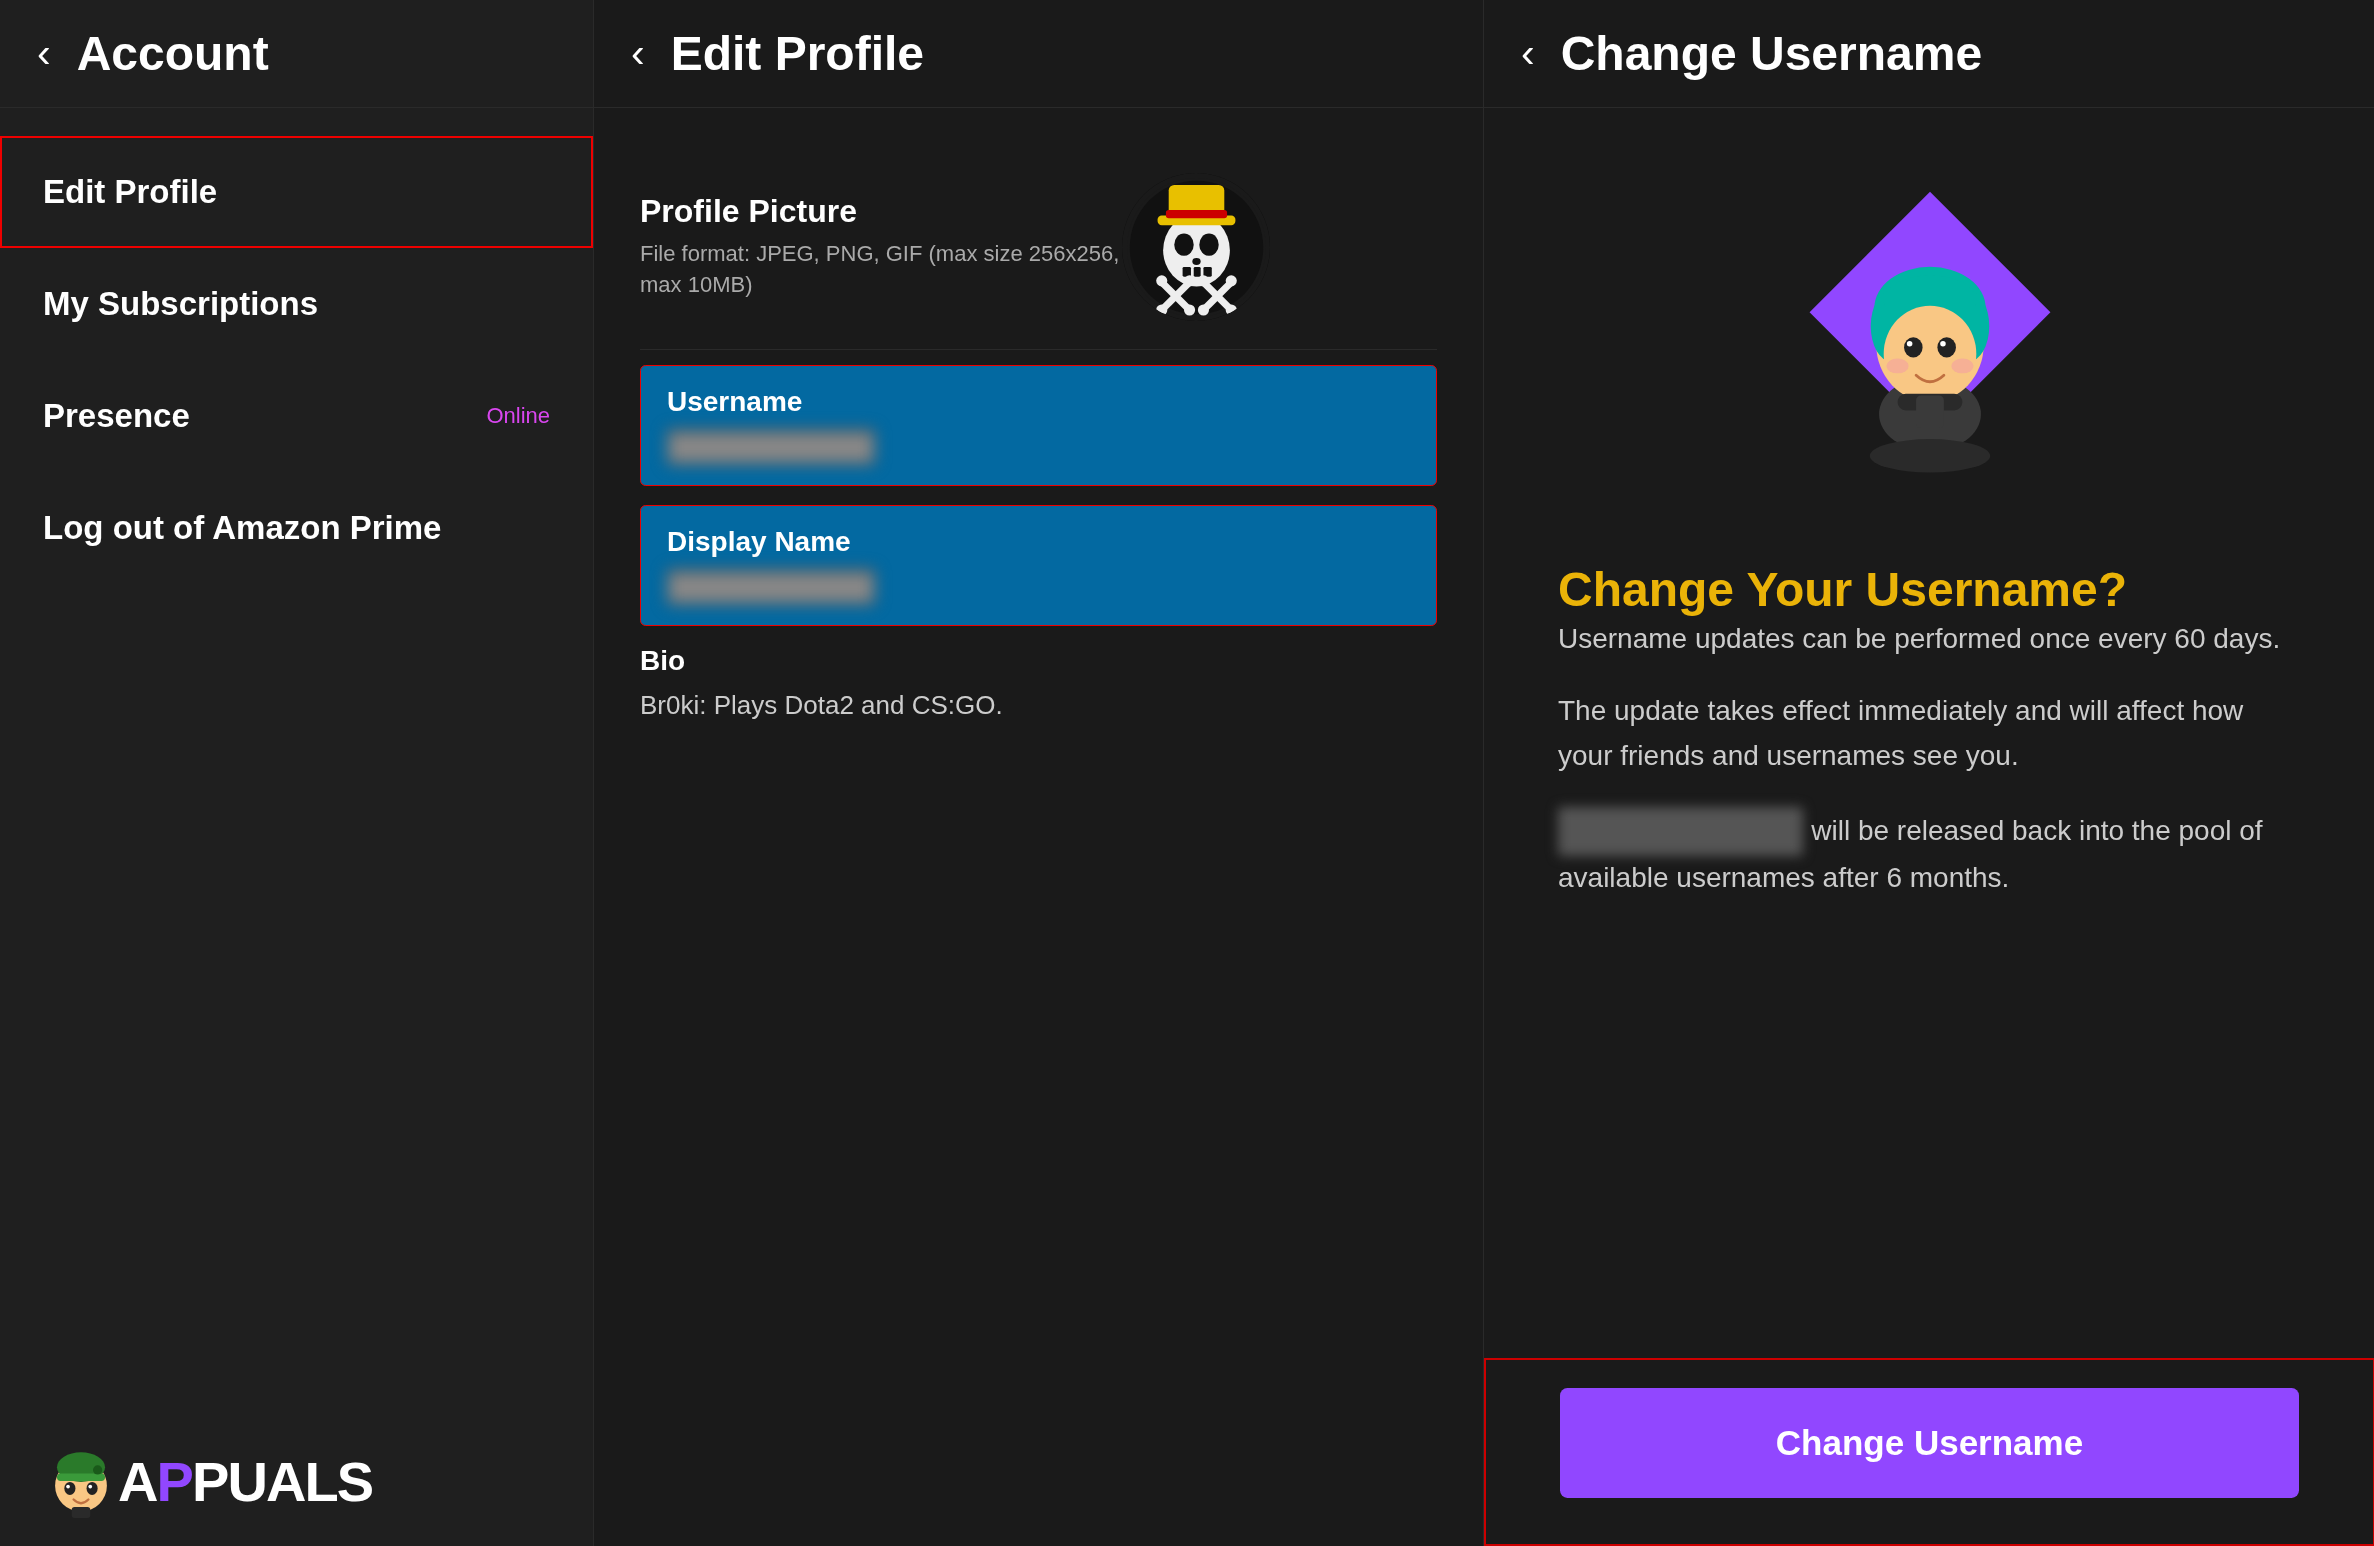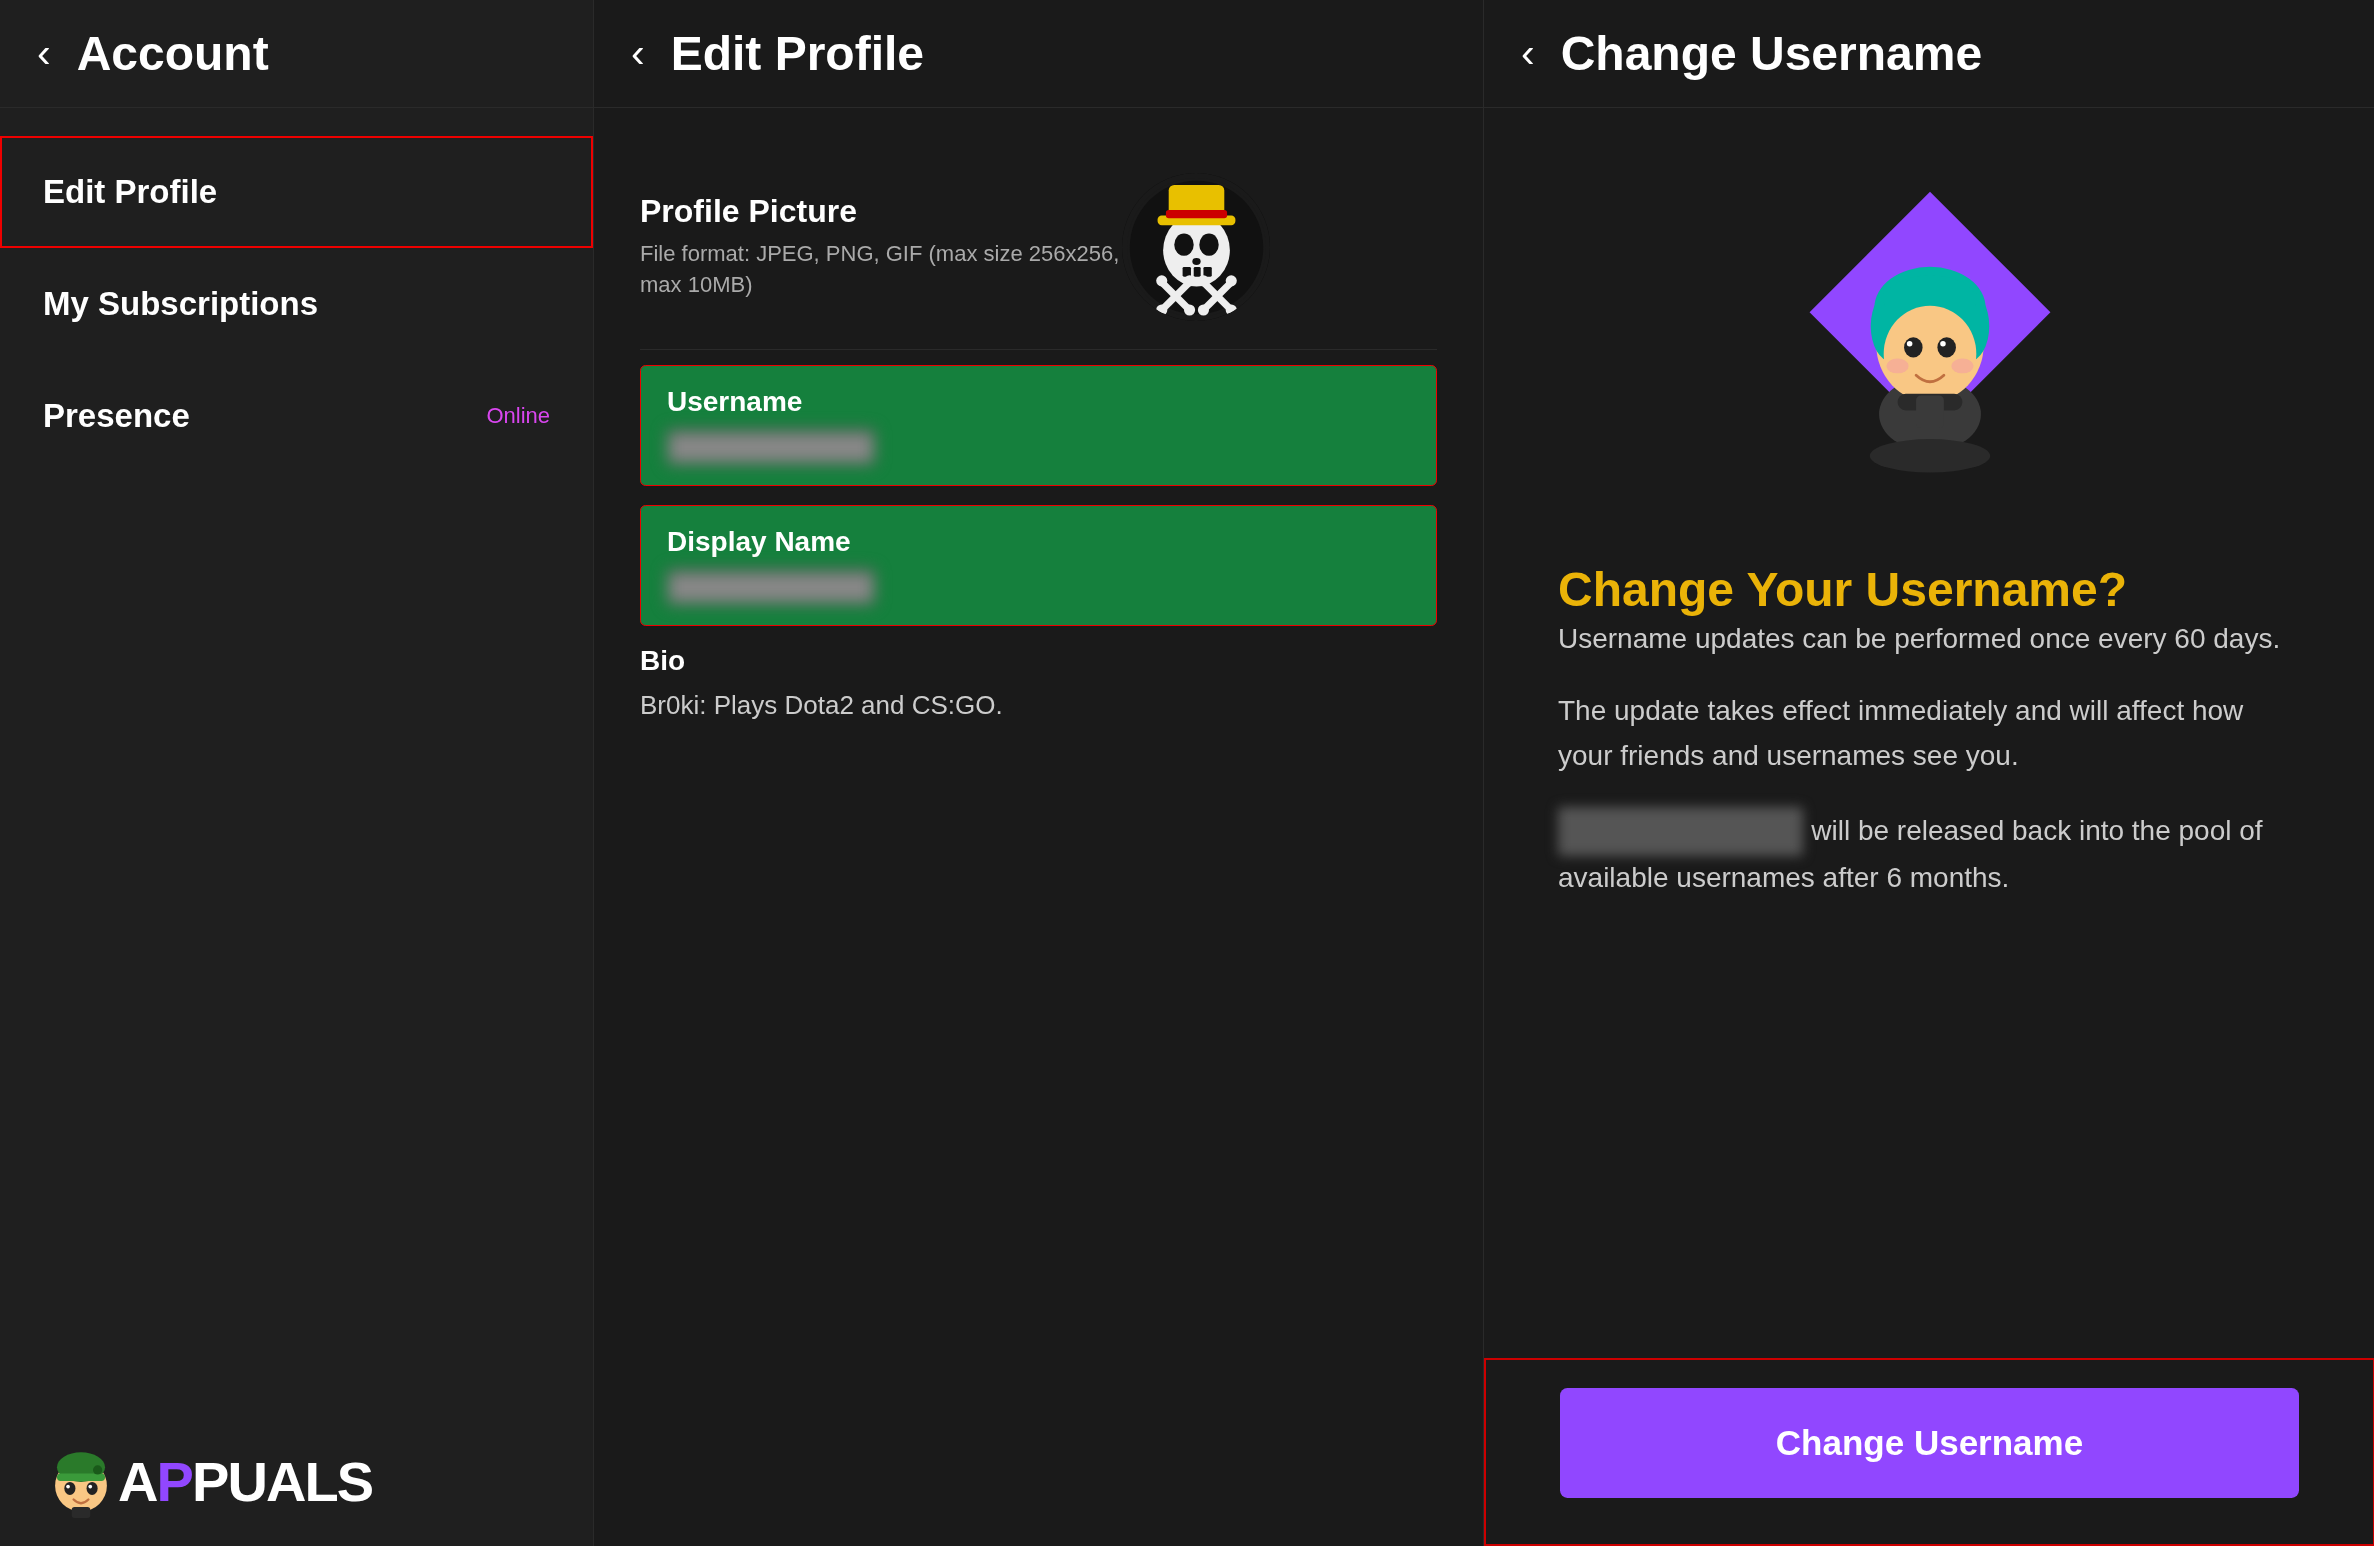--- a/index.html
+++ b/index.html
@@ -140,21 +140,21 @@
       align-items: center;
       justify-content: center;
       font-size: 74px;
     }
 
     .field-box {
       border: 1.9px solid #e00;
       border-radius: 5.6px;
       padding: 20.4px 26px;
       margin-bottom: 18.6px;
-      background: #15803d;
+      background: #0369a1;
     }
 
     .field-label {
       font-size: 28px;
       font-weight: 700;
       margin-bottom: 11px;
     }
 
     .field-value-blur {
       font-size: 24px;
@@ -274,20 +274,23 @@
     <nav class="panel-nav">
       <div class="nav-item active">
         <span>Edit Profile</span>
       </div>
       <div class="nav-item">
         <span>My Subscriptions</span>
       </div>
       <div class="nav-item">
         <span>Presence</span>
         <span class="nav-status">Online</span>
+      </div>
+      <div class="nav-item">
+        <span>Log out of Amazon Prime</span>
       </div>
     </nav>
   </div>
 
   <div class="panel-edit">
     <div class="panel-header">
       <span class="back-btn">‹</span>
       <span class="panel-title">Edit Profile</span>
     </div>
     <div class="edit-content">

